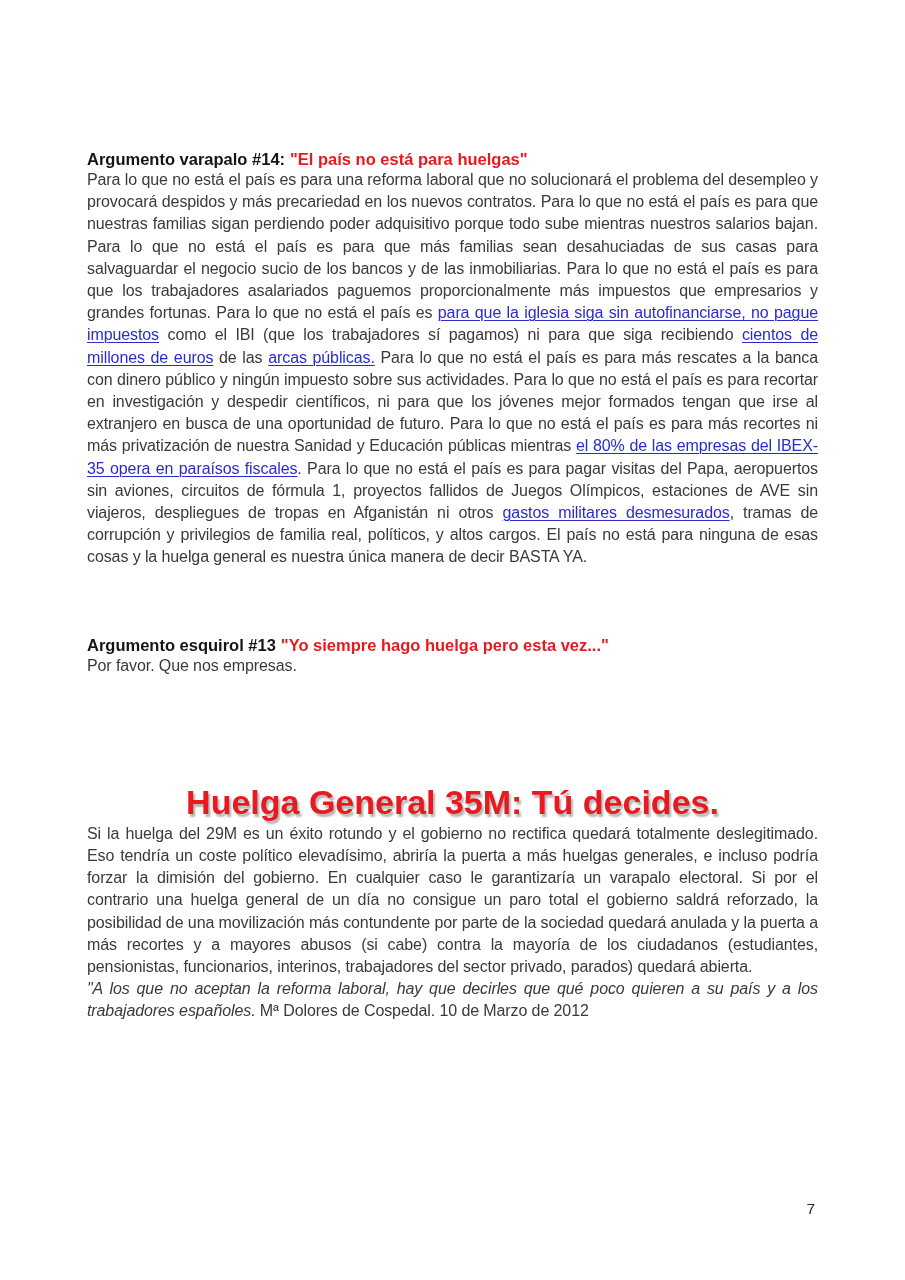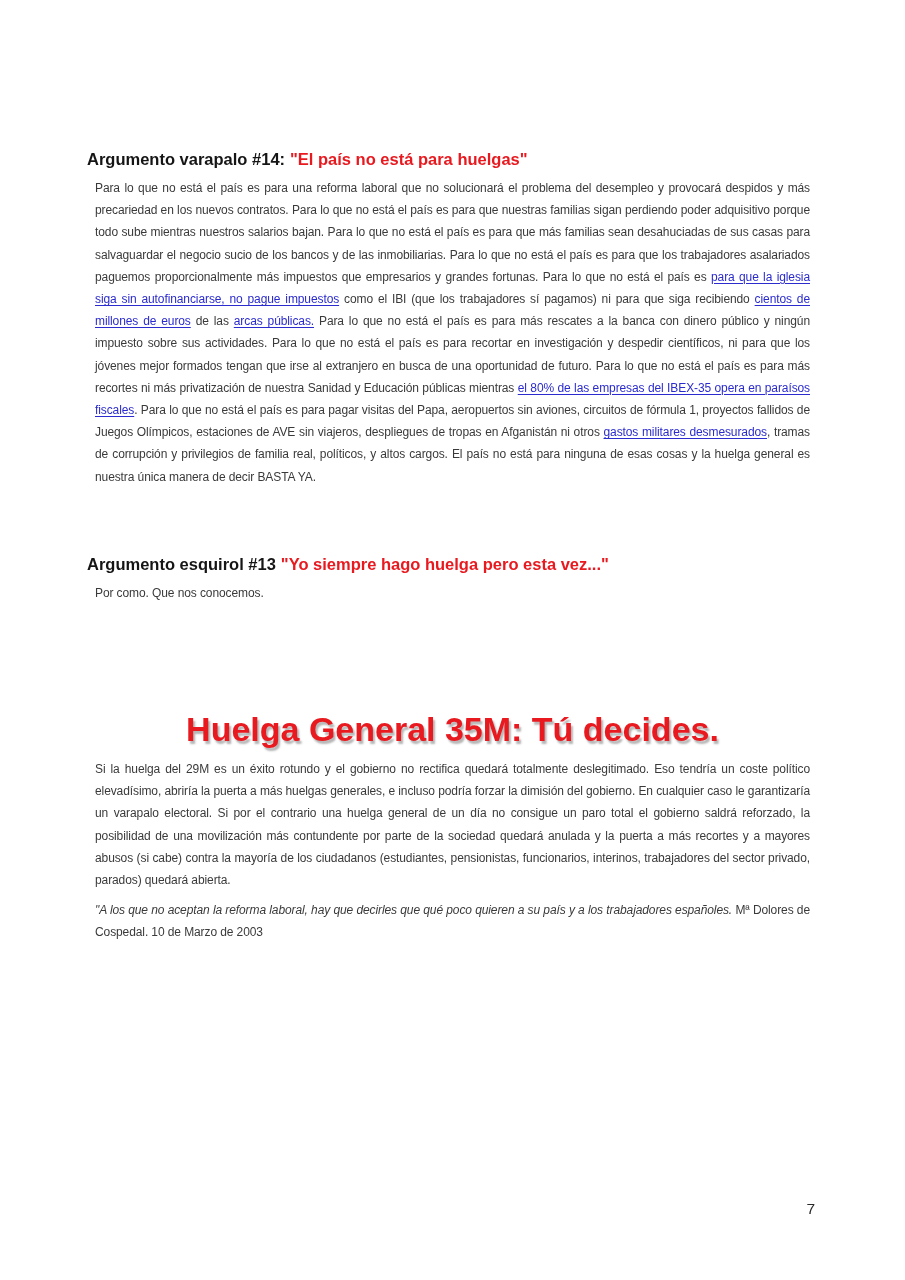--- a/index.html
+++ b/index.html
@@ -25,22 +25,22 @@
     font-size:16.5px;
     font-weight:bold;
     line-height:20px;
     color:var(--heading-black);
   }
   .arg-heading .arg-quote{
     color:var(--accent-red);
     margin-left:0.3em;
   }
   p.body-par{
-    margin:8px;
-    font-size:12px;
+    margin:0;
+    font-size:16px;
     line-height:22.2px;
     text-align:justify;
     letter-spacing:-0.1px;
   }
   .par-1{margin-top:28px;}
   .h15{margin-top:66px;}
   .par-15{margin-top:24px; text-align:left;}
   .main-title{
     margin:104px 0 0 0;
     font-size:34px;
@@ -72,23 +72,23 @@
 <body>
 
 <div class="page">
 
   <h2 class="arg-heading"><span class="arg-label">Argumento varapalo #14:</span><span class="arg-quote">"El país no está para huelgas"</span></h2>
 
   <p class="body-par par-1"><span>Para lo que no está el país es para una reforma laboral que no solucionará el problema del desempleo y provocará despidos y más precariedad en los nuevos contratos. Para lo que no está el país es para que nuestras familias sigan perdiendo poder adquisitivo porque todo sube mientras nuestros salarios bajan. Para lo que no está el país es para que más familias sean desahuciadas de sus casas para salvaguardar el negocio sucio de los bancos y de las inmobiliarias. Para lo que no está el país es para que los trabajadores asalariados paguemos proporcionalmente más impuestos que empresarios y grandes fortunas. Para lo que no está el país es </span><a class="link" href="#">para que la iglesia siga sin autofinanciarse, no pague impuestos</a><span> como el IBI (que los trabajadores sí pagamos) ni para que siga recibiendo </span><a class="link" href="#">cientos de millones de euros</a><span> de las </span><a class="link" href="#">arcas públicas.</a><span> Para lo que no está el país es para más rescates a la banca con dinero público y ningún impuesto sobre sus actividades. Para lo que no está el país es para recortar en investigación y despedir científicos, ni para que los jóvenes mejor formados tengan que irse al extranjero en busca de una oportunidad de futuro. Para lo que no está el país es para más recortes ni más privatización de nuestra Sanidad y Educación públicas mientras </span><a class="link" href="#">el 80% de las empresas del IBEX-35 opera en paraísos fiscales</a><span>. Para lo que no está el país es para pagar visitas del Papa, aeropuertos sin aviones, circuitos de fórmula 1, proyectos fallidos de Juegos Olímpicos, estaciones de AVE sin viajeros, despliegues de tropas en Afganistán ni otros </span><a class="link" href="#">gastos militares desmesurados</a><span>, tramas de corrupción y privilegios de familia real, políticos, y altos cargos. El país no está para ninguna de esas cosas y la huelga general es nuestra única manera de decir BASTA YA.</span></p>
 
   <h2 class="arg-heading h15"><span class="arg-label">Argumento esquirol #13</span><span class="arg-quote">"Yo siempre hago huelga pero esta vez..."</span></h2>
 
-  <p class="body-par par-15">Por como. Que nos conocemos.</p>
+  <p class="body-par par-15">Por favor. Que nos empresas.</p>
 
   <h1 class="main-title">Huelga General 35M: Tú decides.</h1>
 
   <p class="body-par par-2">Si la huelga del 29M es un éxito rotundo y el gobierno no rectifica quedará totalmente deslegitimado. Eso tendría un coste político elevadísimo, abriría la puerta a más huelgas generales, e incluso podría forzar la dimisión del gobierno. En cualquier caso le garantizaría un varapalo electoral. Si por el contrario una huelga general de un día no consigue un paro total el gobierno saldrá reforzado, la posibilidad de una movilización más contundente por parte de la sociedad quedará anulada y la puerta a más recortes y a mayores abusos (si cabe) contra la mayoría de los ciudadanos (estudiantes, pensionistas, funcionarios, interinos, trabajadores del sector privado, parados) quedará abierta.</p>
 
-  <p class="body-par quote-par"><span class="italic">"A los que no aceptan la reforma laboral, hay que decirles que qué poco quieren a su país y a los trabajadores españoles.</span><span> Mª Dolores de Cospedal. 10 de Marzo de 2003</span></p>
+  <p class="body-par quote-par"><span class="italic">"A los que no aceptan la reforma laboral, hay que decirles que qué poco quieren a su país y a los trabajadores españoles.</span><span> Mª Dolores de Cospedal. 10 de Marzo de 2012</span></p>
 
   <div class="page-number">7</div>
 
 </div>
 
 </body></html>

